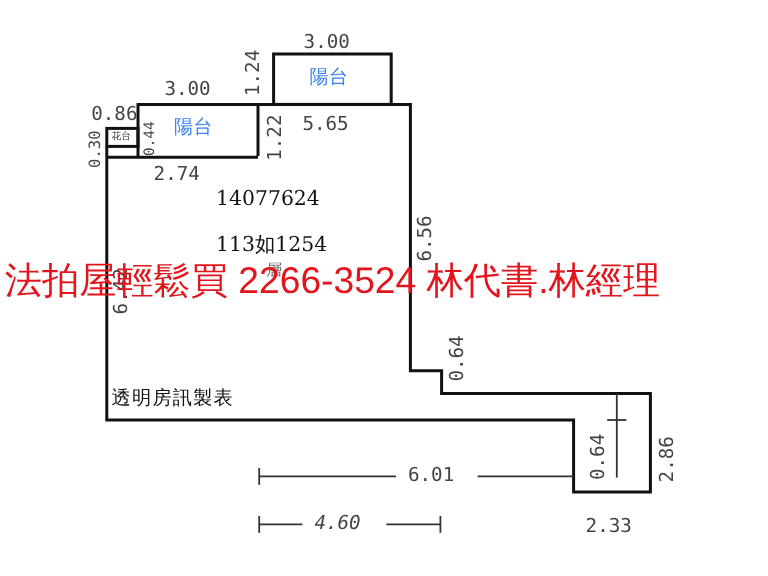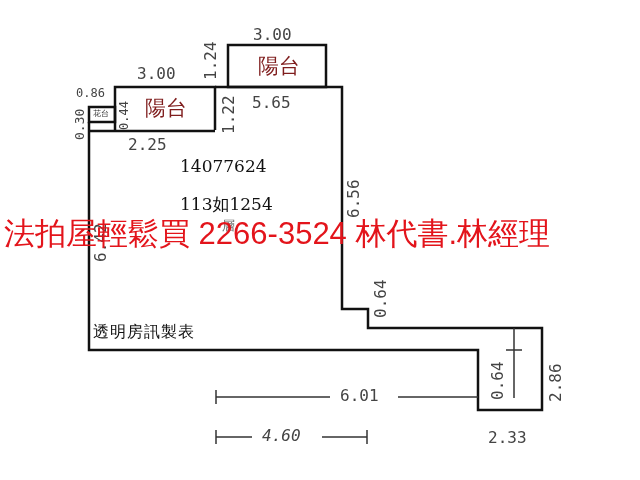--- a/index.html
+++ b/index.html
@@ -1,21 +1,21 @@
 <!DOCTYPE html>
 <html><head>
   <meta charset="utf-8">
   <style>
     html, body { margin:0; padding:0; background:#ffffff; }
     body { width:640px; height:480px; position:relative; overflow:hidden; font-family:"DejaVu Sans", sans-serif; }
     svg.plan { position:absolute; left:0; top:0; }
     .lbl { position:absolute; color:#333; font-family:"DejaVu Sans Mono", monospace; white-space:nowrap; line-height:1; }
     .dim { font-size:16px; color:#444; }
     .rot { transform-origin:left top; transform:rotate(-90deg); }
-    .room { font-size:21px; color:#7f1d1d; font-family:"DejaVu Serif", serif; }
+    .room { font-size:16px; color:#3b82f6; font-family:"DejaVu Serif", serif; }
     .id { font-size:17px; color:#111; font-family:"DejaVu Serif", serif; letter-spacing:0px; }
     .tiny { font-size:8px; color:#333; font-family:"DejaVu Serif", serif; }
     .credit { font-size:16px; color:#111; font-family:"DejaVu Serif", serif; letter-spacing:1px;margin-left:33px; }
     .ad { position:absolute; left:4px; top:218px; color:#e3141b; font-family:"Liberation Sans", sans-serif; font-weight:normal; font-size:31px; white-space:nowrap; letter-spacing:0px; line-height:1; }
     .floor { font-size:13px; color:#666; font-family:"DejaVu Serif", serif; }
   </style>
 </head>
 <body>
 
 <svg class="plan" width="640" height="480" viewBox="0 0 640 480">
@@ -45,23 +45,23 @@
     <line x1="367" y1="430" x2="367" y2="444"></line>
   </g>
 </svg>
 
 <div class="lbl room" style="left:258px;top:56px;">陽台</div>
 <div class="lbl room" style="left:145px;top:98px;">陽台</div>
 <div class="lbl tiny" style="left:93px;top:110px;">花台</div>
 
 <div class="lbl dim" style="left:253px;top:27px;">3.00</div>
 <div class="lbl dim" style="left:137px;top:66px;">3.00</div>
-<div class="lbl dim" style="font-size:12px;left:76px;top:87px;">0.86</div>
+<div class="lbl dim" style="font-size:16px;left:76px;top:87px;">0.86</div>
 <div class="lbl dim" style="left:252px;top:95px;">5.65</div>
-<div class="lbl dim" style="left:128px;top:137px;">2.25</div>
+<div class="lbl dim" style="left:128px;top:137px;">2.74</div>
 <div class="lbl dim" style="left:340px;top:388px;">6.01</div>
 <div class="lbl dim" style="left:262px;top:428px;font-style:italic;">4.60</div>
 <div class="lbl dim" style="left:488px;top:430px;">2.33</div>
 
 <div class="lbl dim rot" style="left:203px;top:80px;">1.24</div>
 <div class="lbl dim rot" style="left:221px;top:134px;">1.22</div>
 <div class="lbl dim rot" style="font-size:12px;left:118px;top:130px;">0.44</div>
 <div class="lbl dim rot" style="font-size:13px;left:73px;top:140px;">0.30</div>
 <div class="lbl dim rot" style="left:346px;top:218px;">6.56</div>
 <div class="lbl dim rot" style="left:93px;top:262px;">6.42</div>

